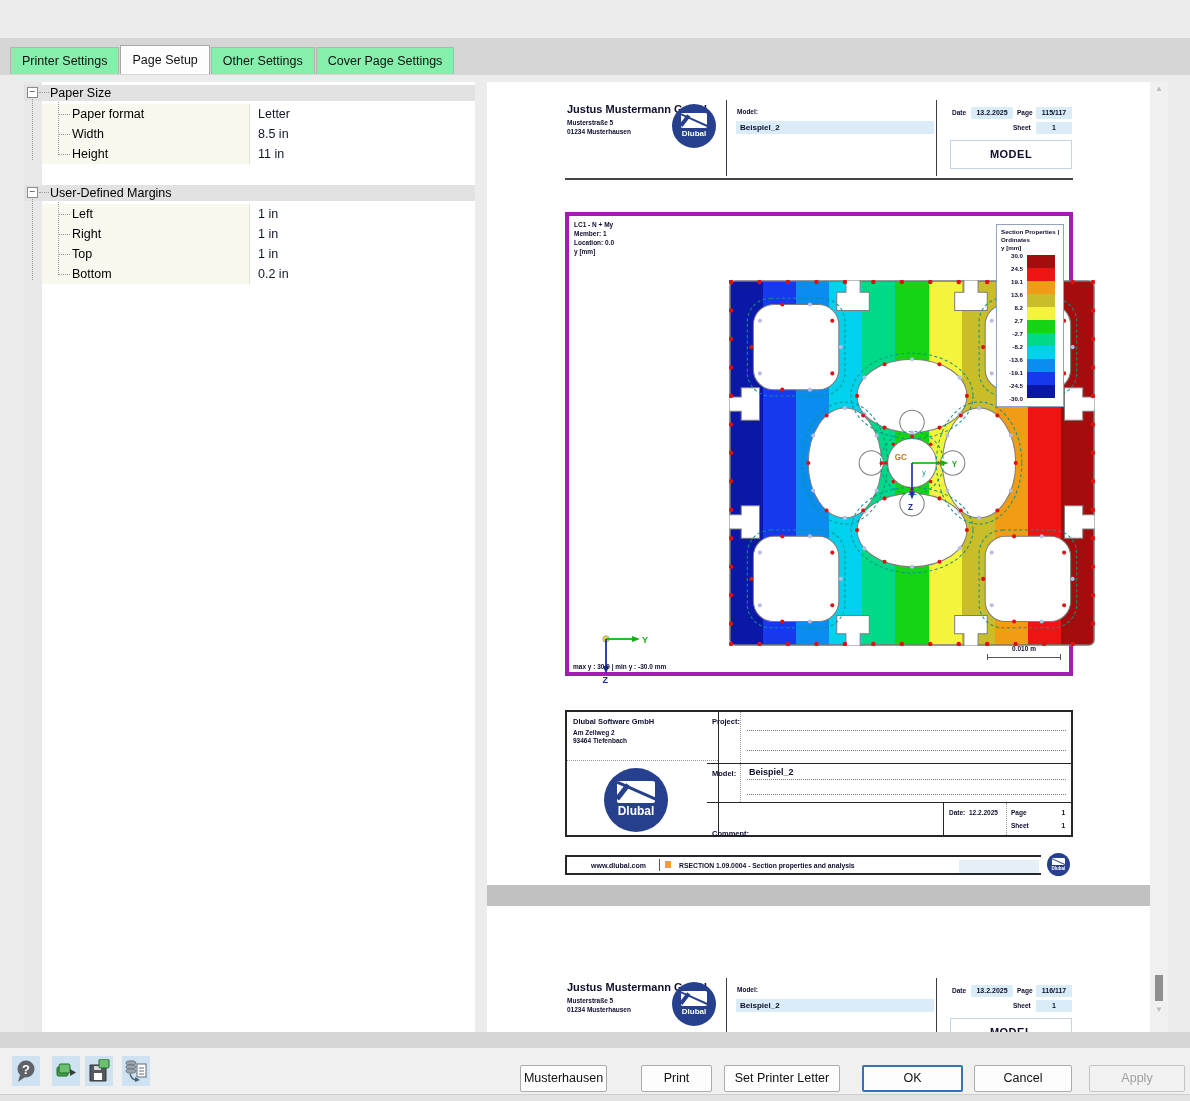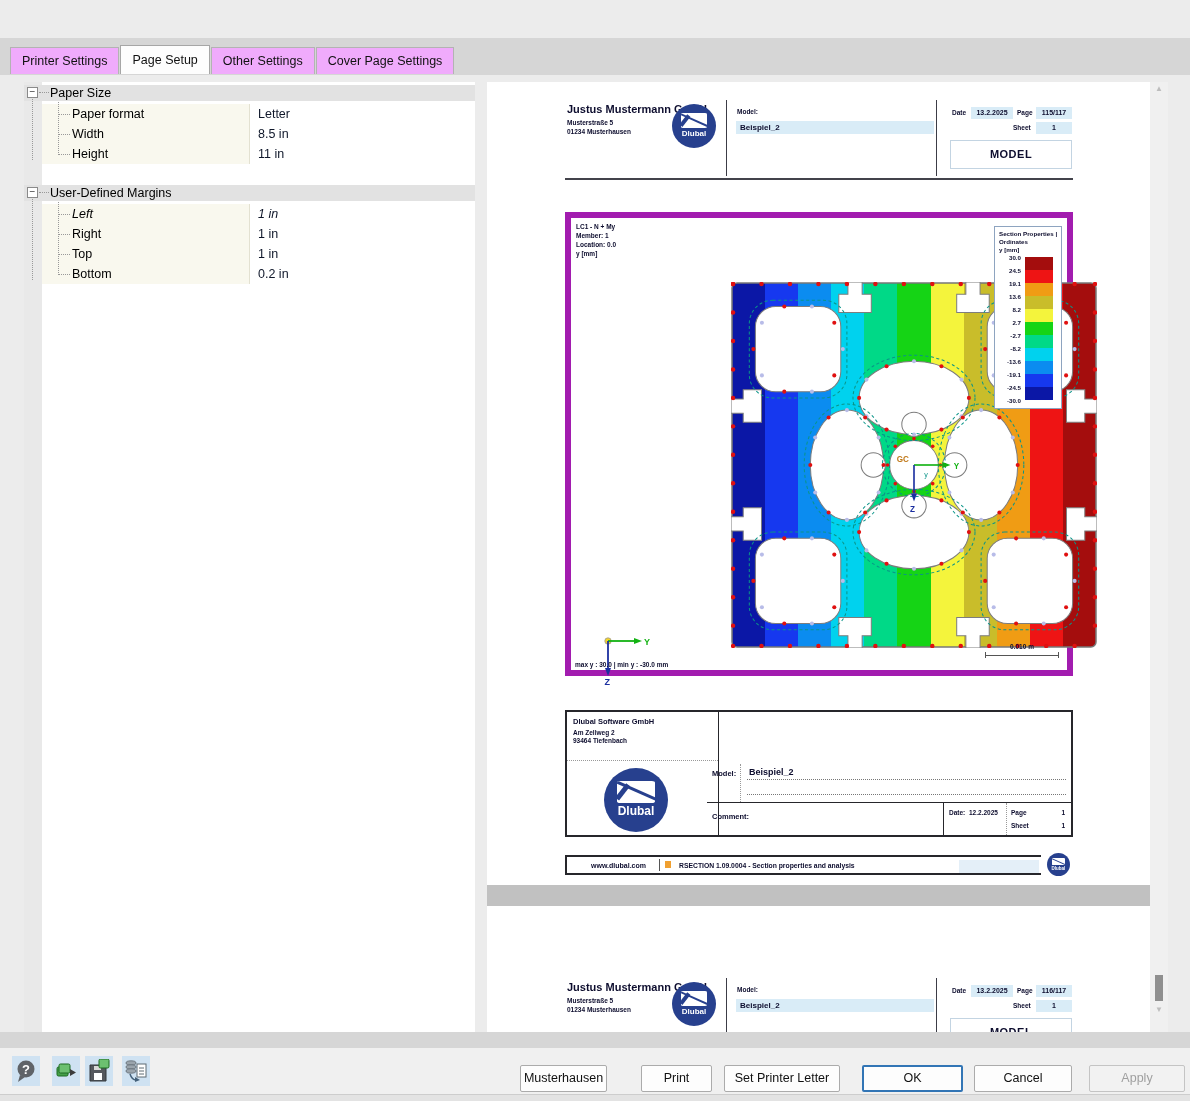--- a/index.html
+++ b/index.html
@@ -8,21 +8,21 @@
   #titlebar{position:absolute;left:0;top:0;width:100%;height:38px;background:#f8f8f8;}
   .title-icon{position:absolute;left:14px;top:8px;width:16px;height:21px;border:1.6px solid #555;border-radius:1px;background:
     repeating-linear-gradient(#fff 0 3px,#999 3px 4.5px,#fff 4.5px 7px);background-clip:padding-box;}
   #title-text{position:absolute;left:40px;top:0;line-height:38px;font-size:14px;color:#111;}
   .win-min{position:absolute;right:146px;top:18px;width:14px;height:2px;background:#b3b3b3;}
   .win-max{position:absolute;right:80px;top:11px;width:13px;height:13px;border:2px solid #1b1b1b;}
   .win-close{position:absolute;right:18px;top:5px;font-size:19px;color:#1b1b1b;line-height:28px;width:24px;text-align:center;}
   
   #tabstrip{position:absolute;left:0;top:38px;width:100%;height:37px;background:#d6d6d6;padding-left:10px;box-sizing:border-box;}
   .tab{display:inline-block;position:relative;margin-top:0;height:26px;line-height:26px;padding:0 11px;font-size:12.5px;
-       background:#f0abfc;border:1px solid #b3b3b3;border-bottom:none;margin-right:1px;color:#111;vertical-align:bottom;}
+       background:#86efac;border:1px solid #b3b3b3;border-bottom:none;margin-right:1px;color:#111;vertical-align:bottom;}
   .tab.active{background:#fdfdfd;height:28px;line-height:28px;margin-top:7px;border-color:#a6a6a6;z-index:2;}
   
   #left-panel{position:absolute;left:24px;top:82px;width:451px;height:950px;background:#fff;overflow:hidden;font-size:12.5px;}
   .tree-gutter{position:absolute;left:0;top:0;width:18px;height:100%;background:#e9e9e9;}
   .t-head{position:absolute;left:0;width:451px;height:16px;background:#e2e2e2;}
   .t-head-label{position:absolute;left:26px;top:0;line-height:16px;color:#000;}
   .expander{position:absolute;left:3px;top:2px;width:11px;height:11px;border:1px solid #8a8a8a;background:#fff;box-sizing:border-box;
             font-size:10px;line-height:8px;text-align:center;color:#333;}
   .hstub{position:absolute;left:15px;top:7px;width:10px;border-top:1px dotted #999;}
   .t-row{position:absolute;left:0;width:451px;height:20px;}
@@ -46,21 +46,21 @@
   .ph-lbl{position:absolute;font-size:6.5px;font-weight:bold;color:#0d0d2e;}
   .ph-field{position:absolute;background:#d9ecf7;font-size:7px;font-weight:bold;color:#0d0d2e;text-align:center;height:12px;line-height:12px;}
   .ph-modelfield{text-align:left;padding-left:4px;height:13px;line-height:13px;font-size:8px;}
   .ph-box{position:absolute;left:385px;top:40px;width:120px;height:27px;border:1px solid #c3d4e2;text-align:center;
           line-height:27px;font-size:11px;font-weight:bold;letter-spacing:0.5px;color:#0d0d2e;}
   .pline{position:absolute;left:78px;top:111px;width:508px;height:14px;}
   .p-chip{position:absolute;left:3px;top:0;width:25px;height:13px;background:#cfe4f5;font-size:6.5px;font-weight:bold;
           text-align:center;line-height:13px;color:#0d0d2e;}
   .p-sect{position:absolute;left:34px;top:0;font-size:10.5px;font-weight:bold;color:#0d0d2e;}
   .p-right{position:absolute;right:0;top:0;font-size:10.5px;font-weight:bold;color:#0d0d2e;}
-  #plotbox{position:absolute;left:78px;top:130px;width:508px;height:464px;border:6px solid #a21caf;box-sizing:border-box;}
+  #plotbox{position:absolute;left:78px;top:130px;width:508px;height:464px;border:4px solid #a21caf;box-sizing:border-box;}
   .plot-info{position:absolute;left:5px;top:4px;font-size:6.5px;font-weight:600;line-height:9px;color:#0d0d2e;}
   #legend{position:absolute;right:5px;top:8px;width:62px;background:#fff;border:1px solid #8ea4c0;padding:3px 2px 5px 2px;}
   .lg-title{font-size:6.2px;font-weight:bold;line-height:8px;color:#0d0d2e;padding-left:2px;}
   #lg-scale{position:relative;margin-top:3px;height:146px;}
   .lg-val{position:absolute;left:0;width:24px;text-align:right;font-size:6.2px;font-weight:bold;color:#0d0d2e;}
   .lg-sw{position:absolute;left:28px;width:28px;height:13px;}
   .plotcap{position:absolute;left:4px;bottom:2px;font-size:6.5px;font-weight:600;color:#0d0d2e;}
   .scalebar{position:absolute;right:8px;bottom:12px;width:74px;text-align:center;}
   .scalebar .sb-lbl{font-size:6.5px;font-weight:600;color:#0d0d2e;margin-bottom:2px;}
   .sb-rule{height:6px;border-left:1.2px solid #555;border-right:1.2px solid #555;position:relative;}
@@ -148,21 +148,21 @@
             <span>11 in</span>
           </div>
         </div>
         <div class="vdots" style="left: 8px; top: 17px; height: 61px;"></div>
         <div class="vdots" style="left: 34px; top: 20px; height: 53px;"></div>
         <div class="t-head" style="top: 103px;">
           <span class="expander">−</span>
           <span class="hstub"></span>
           <span class="t-head-label">User-Defined Margins</span>
         </div>
-        <div class="t-row" style="top: 122px; font-style: italic;">
+        <div class="t-row" style="top: 122px;">
           <div class="t-label">
             <span>Left</span>
           </div>
           <span class="rstub"></span>
           <div class="t-value">
             <span>1 in</span>
           </div>
         </div>
         <div class="t-row" style="top: 142px;">
           <div class="t-label">
@@ -512,29 +512,35 @@
         <div class="pf-dothr"></div>
         <div class="dlogo" style="left:37px;top:56px;width:64px;height:64px;">
           <div class="dl-sq">
               <div class="dl-d2"></div>
               <div class="dl-d1"></div>
             </div>
           <div class="dl-txt" style="font-size:12px">Dlubal</div>
         </div>
       </div>
       <div class="pf-right">
+        <div class="pf-row" style="top:0;height:52px;border-bottom:1.5px solid #26262b;">
+          <span class="pf-lbl" style="top:5px">Project:</span>
+          <div class="pf-dotv"></div>
+          <div class="dotline" style="top:18px"></div>
+          <div class="dotline" style="top:38px"></div>
+        </div>
         <div class="pf-row" style="top:52px;height:39px;border-bottom:1.5px solid #26262b;">
           <span class="pf-lbl" style="top:5px">Model:</span>
           <div class="pf-dotv"></div>
           <span style="position:absolute;left:42px;top:3px;font-size:9px;font-weight:bold;color:#0d0d2e;">Beispiel_2</span>
           <div class="dotline" style="top:15px"></div>
           <div class="dotline" style="top:30px"></div>
         </div>
         <div class="pf-row" style="top:91px;height:32px;">
-          <span class="pf-lbl" style="top:9px">Comment:</span>
+          <span class="pf-lbl" style="top:26px">Comment:</span>
           <div class="pf-meta">
             <div class="m-dotv"></div>
             <span class="m-lbl" style="left:5px;top:6px">Date:</span>
             <span class="m-val" style="left:25px;top:6px">12.2.2025</span>
             <span class="m-lbl" style="left:67px;top:6px">Page</span>
             <span class="m-val" style="right:6px;top:6px">1</span>
             <span class="m-lbl" style="left:67px;top:19px">Sheet</span>
             <span class="m-val" style="right:6px;top:19px">1</span>
           </div>
         </div>

